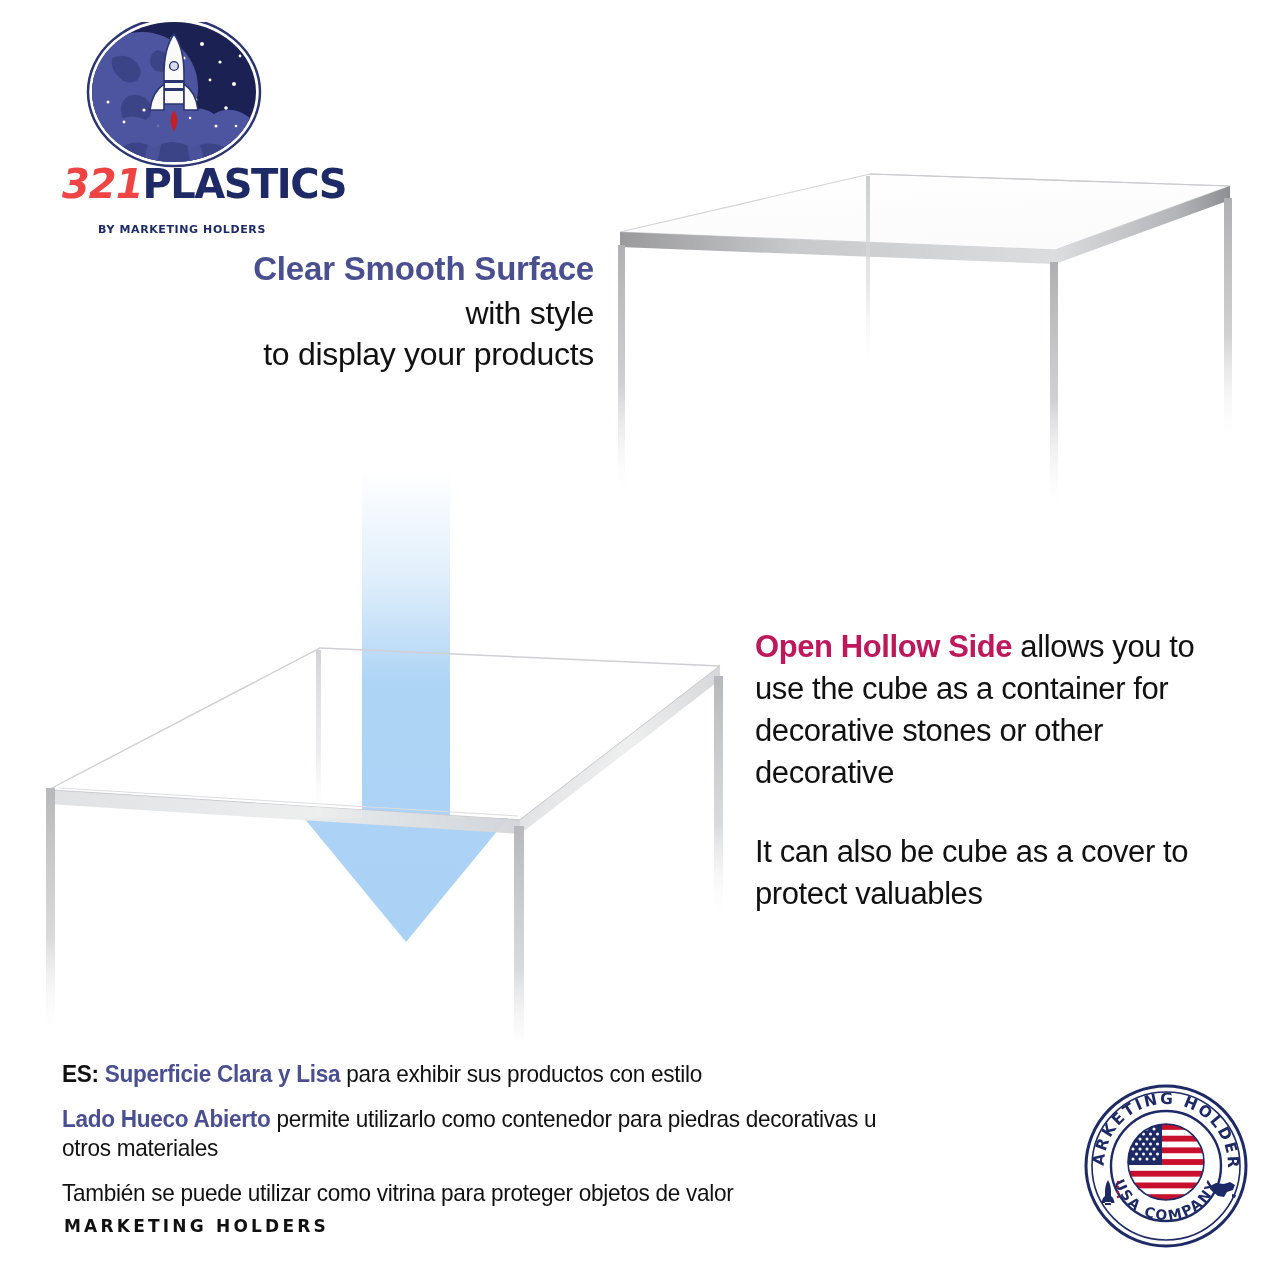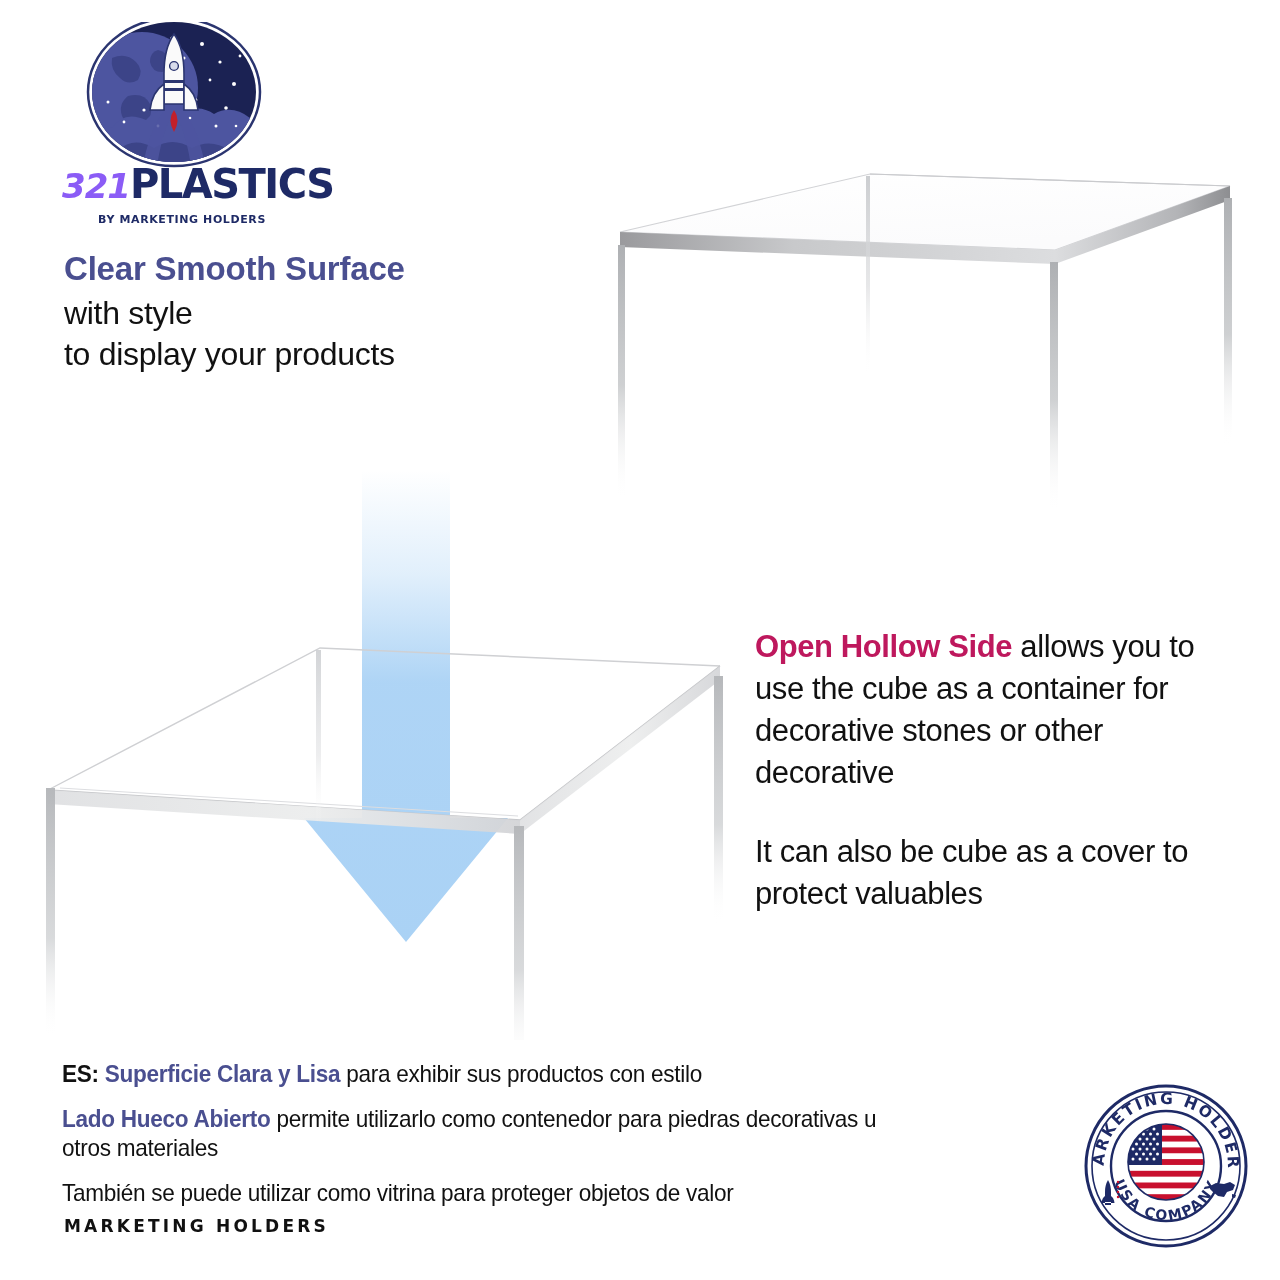--- a/index.html
+++ b/index.html
@@ -35,51 +35,51 @@
     position: absolute;
     left: 0px;
     top: 142px;
     width: 240px;
     text-align: center;
     line-height: 1;
   }
   .wm-321 {
     font-family: "DejaVu Sans", sans-serif;
     font-weight: bold;
-    font-size: 34px;
+    font-size: 40px;
     font-style: italic;
     letter-spacing: -1px;
-    color: #8b5cf6;
+    color: #ef4444;
     vertical-align: baseline;
   }
   .wm-plastics {
     font-family: "DejaVu Sans", sans-serif;
     font-weight: bold;
     font-size: 40px;
     letter-spacing: -1.5px;
     color: #1E2A66;
     vertical-align: baseline;
   }
   .wm-sub {
     display: block;
-    margin-top: 10px;
+    margin-top: 20px;
     font-family: "DejaVu Sans", sans-serif;
     font-weight: bold;
     font-size: 11px;
     letter-spacing: 0.6px;
     color: #1E2A66;
   }
 
   
   #headline-top {
     position: absolute;
-    left: 64px;
+    left: 76px;
     top: 248px;
     width: 518px;
-    text-align: left;
+    text-align: right;
     color: #121212;
     line-height: 1.30;
   }
   #headline-top .hl-strong {
     display: block;
     font-weight: bold;
     font-size: 33px;
     color: #4A4F90;
     letter-spacing: -0.2px;
     margin-bottom: 2px;

